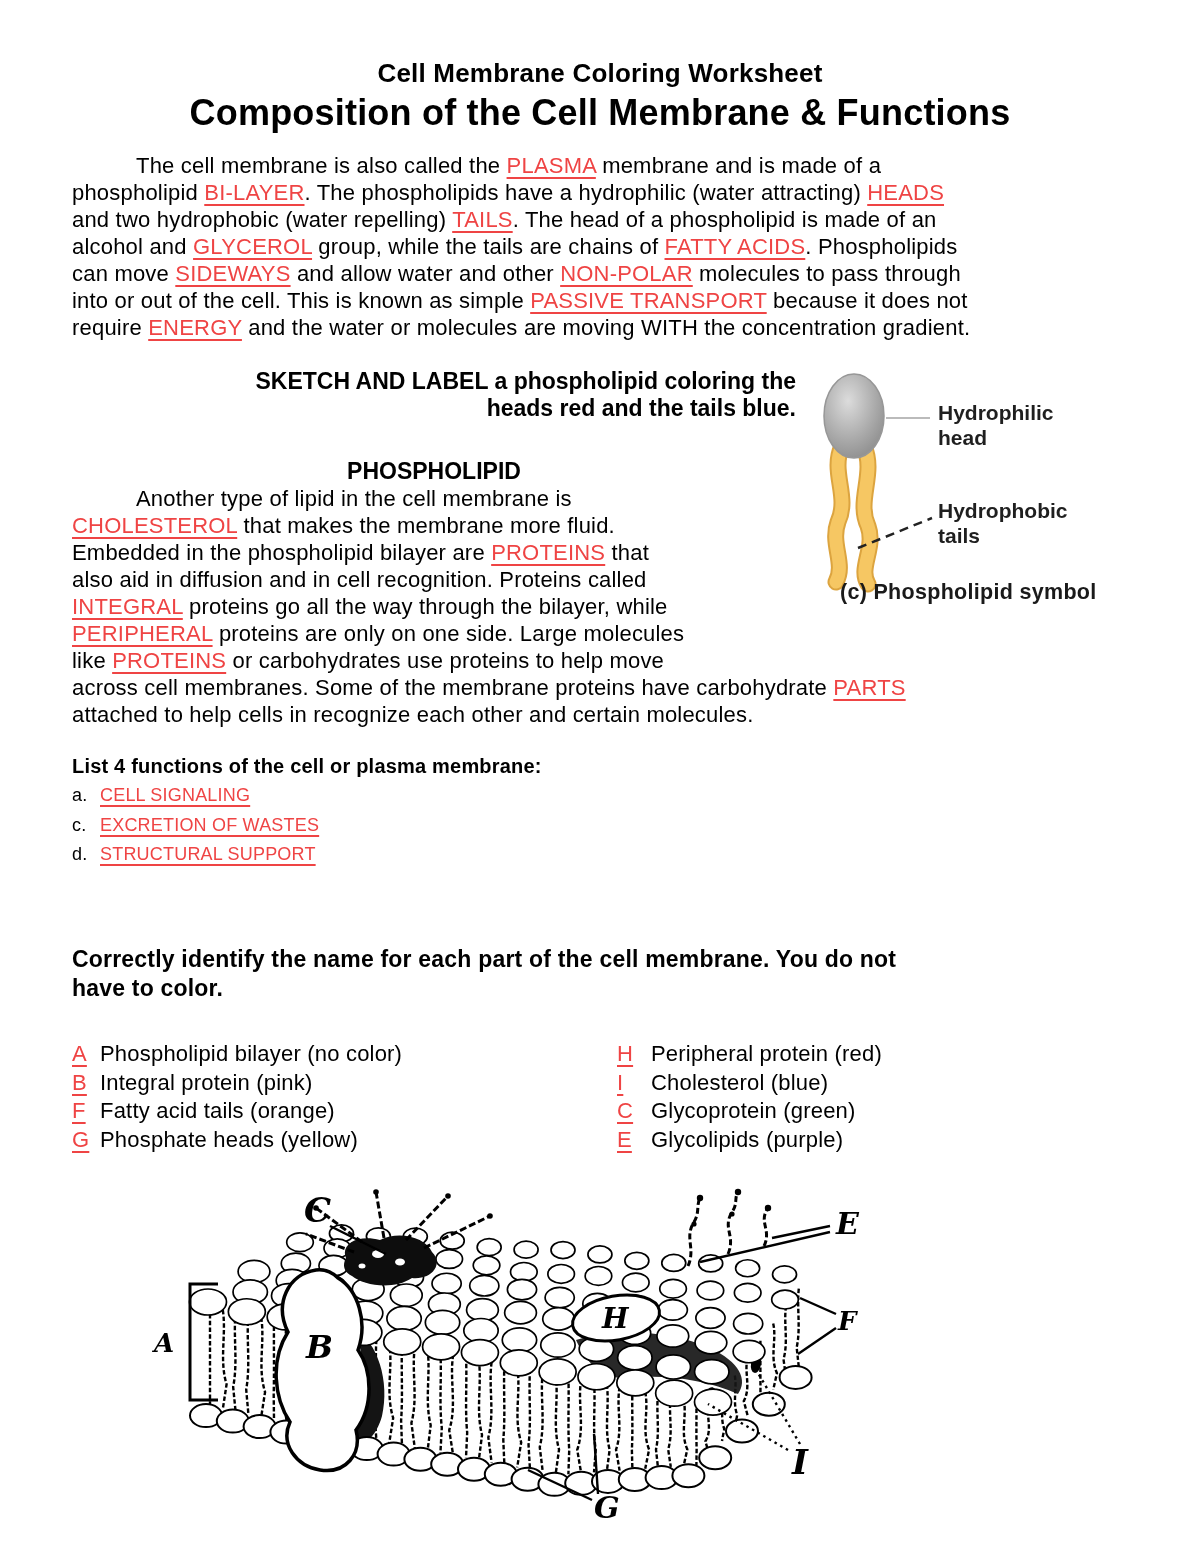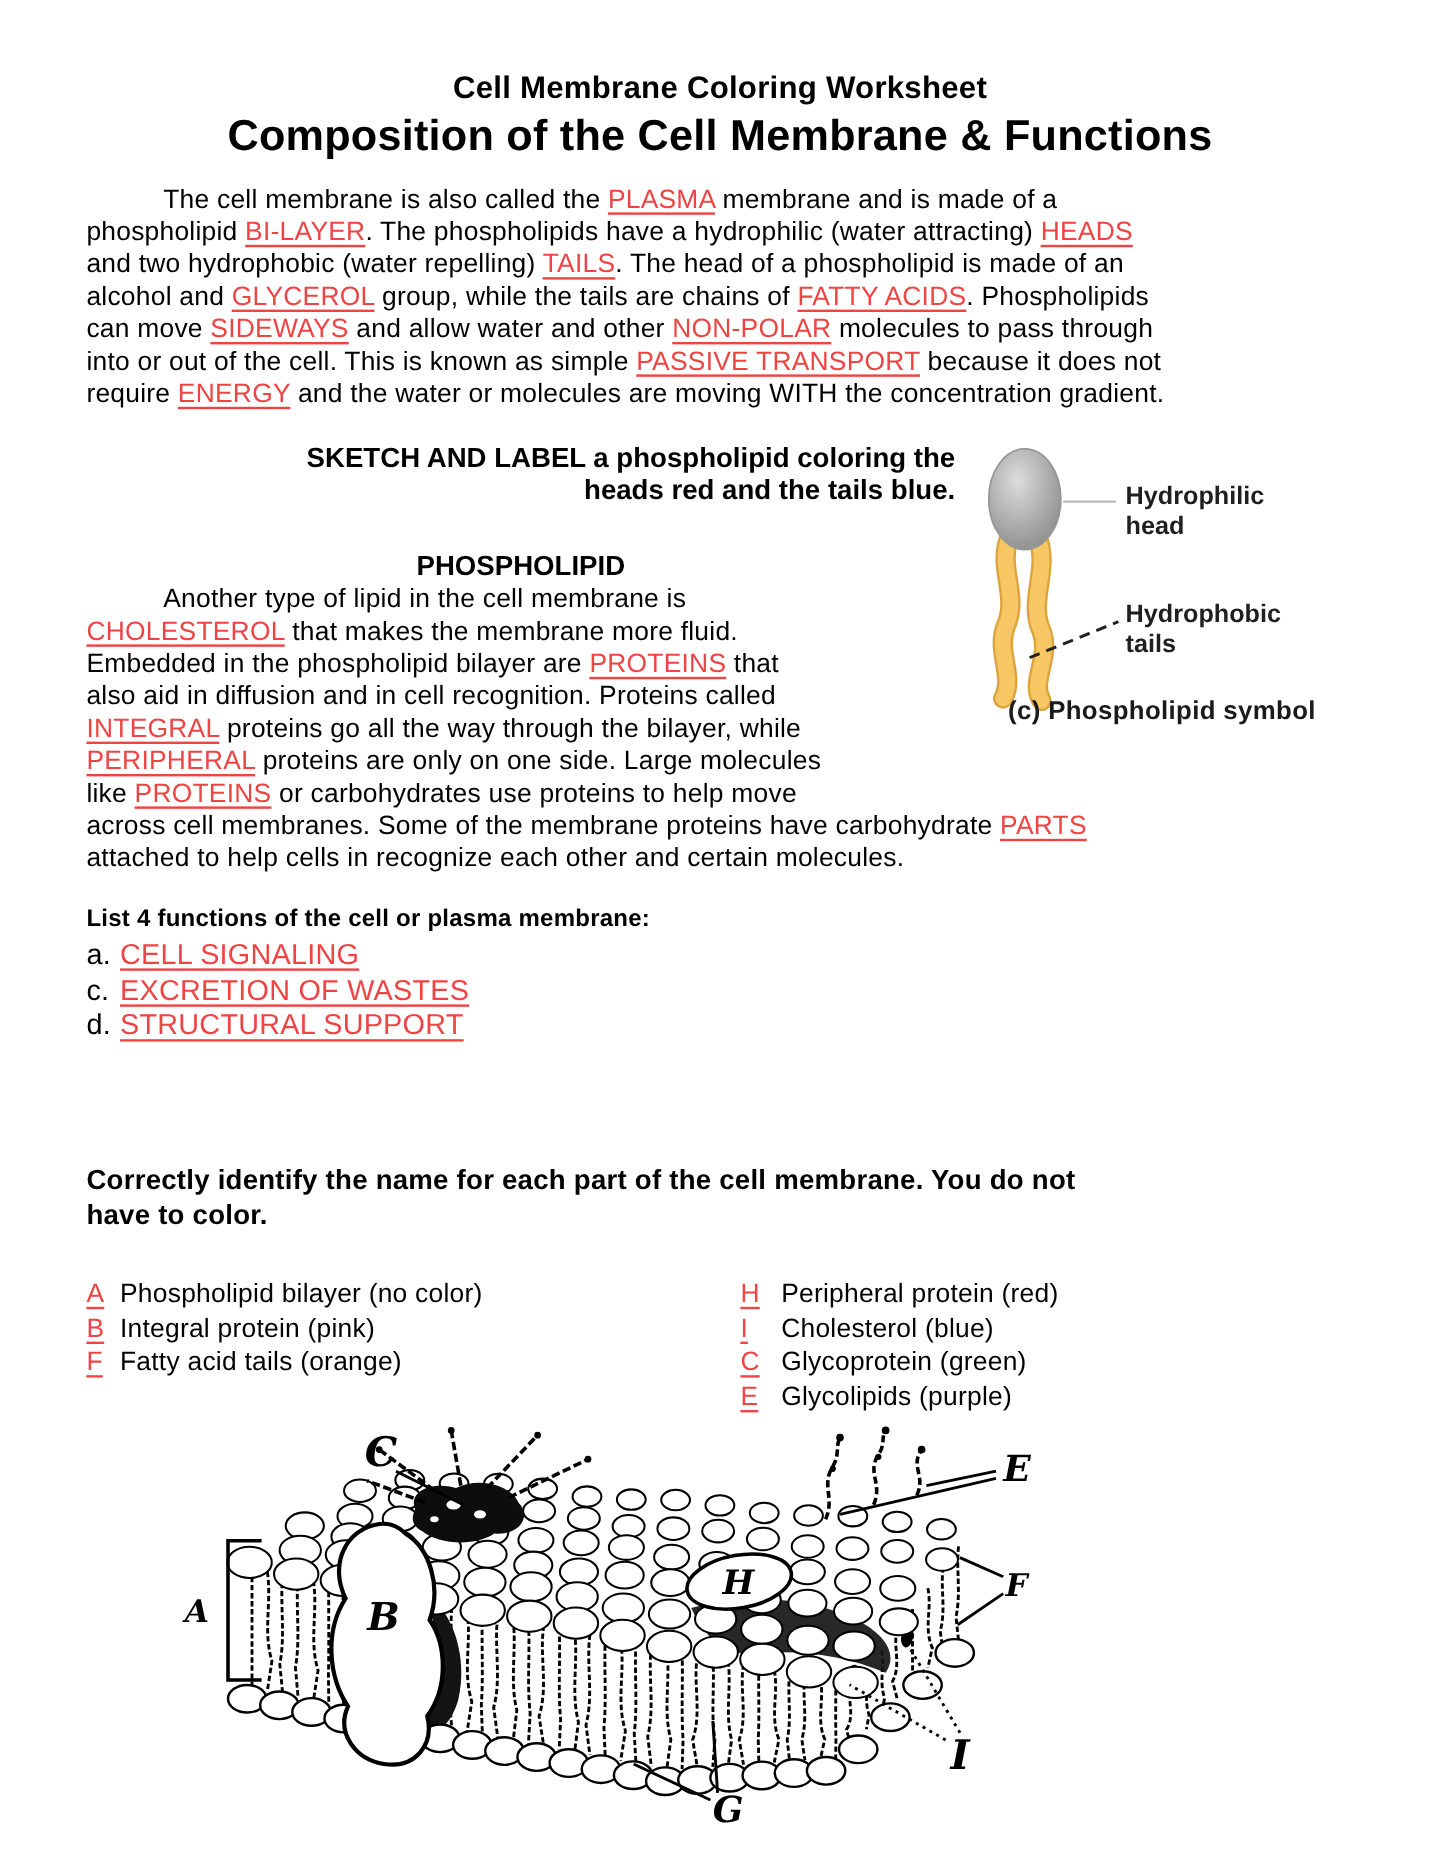--- a/index.html
+++ b/index.html
@@ -13,23 +13,23 @@
   .para{font-size:22px;line-height:27px;letter-spacing:0.2px;}
   .intro{top:152px;left:72px;width:1058px;text-indent:64px;}
   .mid-section{top:368px;left:72px;width:724px;}
   .sketch-heading{font-size:23px;line-height:27px;font-weight:bold;text-align:right;}
   .phospholipid-heading{font-size:23px;line-height:27px;font-weight:bold;text-align:center;margin-top:36px;}
   .body2{margin-top:0px;text-indent:64px;width:1056px;}
   .ans{color:#ef4444;text-decoration:underline;text-decoration-thickness:2px;text-underline-offset:4px;}
   .figure-box{top:368px;left:796px;width:340px;height:245px;}
   .functions{top:752px;left:72px;width:1056px;}
   .functions-heading{font-size:20px;font-weight:bold;line-height:28px;letter-spacing:0.2px;}
-  .fn-item{font-size:24px;line-height:27.5px;letter-spacing:0.2px;margin-top:2px;}
+  .fn-item{font-size:18px;line-height:27.5px;letter-spacing:0.2px;margin-top:2px;}
   .fn-prefix{display:inline-block;min-width:28px;}
-  .identify{top:969px;left:72px;width:1056px;}
+  .identify{top:945px;left:72px;width:1056px;}
   .identify-heading{font-size:23px;font-weight:bold;line-height:29px;letter-spacing:0.2px;}
   .key-cols{display:flex;margin-top:37px;}
   .key-col-left{width:545px;}
   .key-col-right{flex:1;}
   .key-row{font-size:22px;line-height:28.5px;letter-spacing:0.2px;}
   .kl{display:inline-block;min-width:28px;}
   .diagram-box{top:1182px;left:148px;width:760px;height:368px;}
   svg text.dlabel{font-family:"DejaVu Serif","Liberation Serif",serif;font-weight:bold;font-style:italic;fill:#000;}
   svg text.figlabel{font-family:"Liberation Sans",sans-serif;font-weight:bold;fill:#1f1f1f;font-size:21px;}
   svg text.figcaption{font-family:"Liberation Sans",sans-serif;font-weight:bold;fill:#1a1a1a;font-size:21.5px;letter-spacing:0.3px;}
@@ -83,20 +83,21 @@
     <div class="fn-item"><span class="fn-prefix">d.</span><span class="ans">STRUCTURAL SUPPORT</span></div>
   </div>
 
   <div class="abs identify">
     <div class="identify-heading"><span>Correctly identify the name for each part of the cell membrane. You do not</span><br><span>have to color.</span></div>
     <div class="key-cols">
       <div class="key-col-left">
         <div class="key-row"><span class="kl"><span class="ans">A</span></span><span>Phospholipid bilayer (no color)</span></div>
         <div class="key-row"><span class="kl"><span class="ans">B</span></span><span>Integral protein (pink)</span></div>
         <div class="key-row"><span class="kl"><span class="ans">F</span></span><span>Fatty acid tails (orange)</span></div>
+        <div class="key-row"><span class="kl"><span class="ans">G</span></span><span>Phosphate heads (yellow)</span></div>
       </div>
       <div class="key-col-right">
         <div class="key-row"><span class="kl" style="min-width:34px"><span class="ans">H</span></span><span>Peripheral protein (red)</span></div>
         <div class="key-row"><span class="kl" style="min-width:34px"><span class="ans">I</span></span><span>Cholesterol (blue)</span></div>
         <div class="key-row"><span class="kl" style="min-width:34px"><span class="ans">C</span></span><span>Glycoprotein (green)</span></div>
         <div class="key-row"><span class="kl" style="min-width:34px"><span class="ans">E</span></span><span>Glycolipids (purple)</span></div>
       </div>
     </div>
   </div>
 

